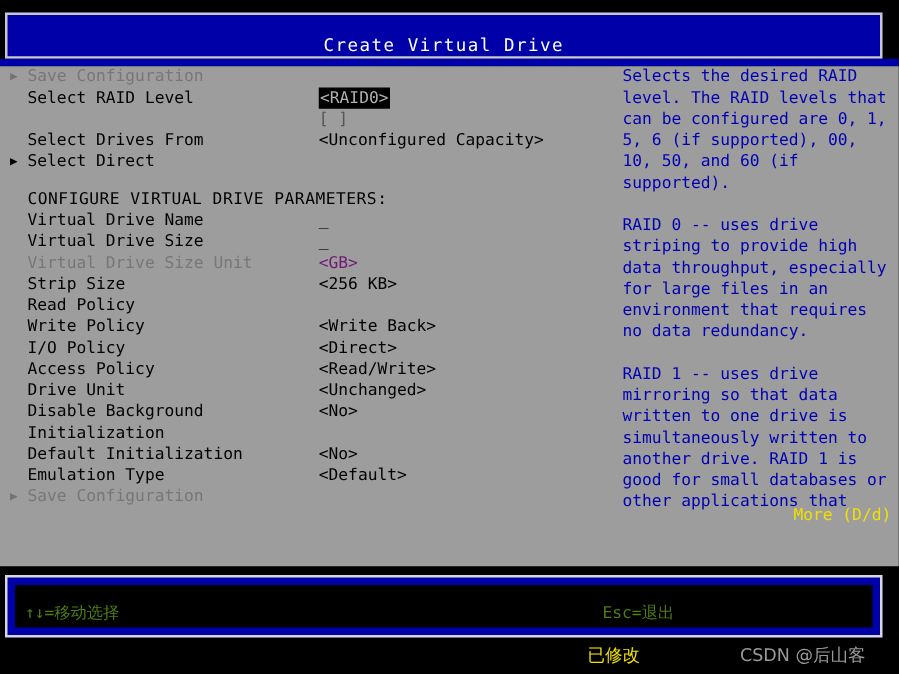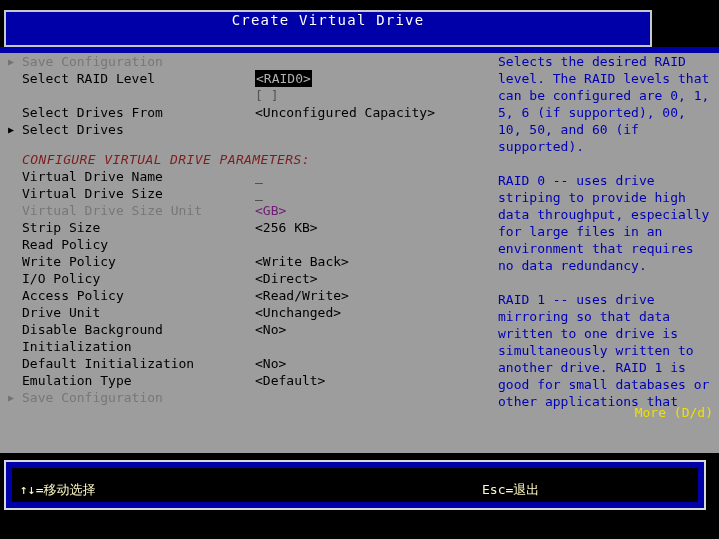--- a/index.html
+++ b/index.html
@@ -19,27 +19,27 @@
     width: 719px;
     height: 539px;
     background: #000000;
   }
 
   
   #title-bar {
     position: absolute;
     left: 4px;
     top: 10px;
-    width: 648px;
+    width: 702px;
     height: 37px;
     background: #0000a8;
     border: 2px solid #c8c8c8;
     box-sizing: border-box;
     display: flex;
-    align-items: flex-start;
+    align-items: flex-end;
     justify-content: center;
   }
   #title-text {
     color: #ffffff;
     font-size: 14px;
     letter-spacing: 1.2px;
     font-weight: normal;
   }
   #title-underline {
     position: absolute;
@@ -87,23 +87,22 @@
   }
   .row .arrow.dim { color: #737373; }
   .row .label {
     position: absolute;
     left: 22px;
     top: 0;
     color: #000000;
   }
   .row .label.dim { color: #777777; }
   .row .label.heading {
-    color: #7f1d1d;
+    color: #000000;
     letter-spacing: 0.4px;
-    font-style: italic;
   }
   .row .value {
     position: absolute;
     left: 255px;
     top: 0;
     color: #000000;
   }
   .row .value.dim { color: #701a75; }
   .row .value.selected {
     background: #000000;
@@ -151,21 +150,21 @@
     position: absolute;
     left: 6px;
     top: 6px;
     width: 686px;
     height: 34px;
     background: #000000;
   }
   .keyhint {
     position: absolute;
     bottom: 3px;
-    color: #fef9c3;
+    color: #4d7c0f;
     font-size: 13px;
     font-family: "DejaVu Sans Mono", "Liberation Mono", monospace;
     white-space: nowrap;
     margin-top: 22px;
   }
   #hint-move { left: 8px; }
   #hint-enter { left: 232px; }
   #hint-esc { left: 470px; }
 
   #status-bar {
@@ -218,21 +217,21 @@
           </div>
           <div class="row">
             <span class="value dim checkbox">[ ]</span>
           </div>
           <div class="row">
             <span class="label">Select Drives From</span>
             <span class="value">&lt;Unconfigured Capacity&gt;</span>
           </div>
           <div class="row">
             <span class="arrow">▶</span>
-            <span class="label">Select Drives</span>
+            <span class="label">Select Direct</span>
           </div>
         </div>
       <div class="spacer"></div>
       <div class="row">
         <span class="label heading">CONFIGURE VIRTUAL DRIVE PARAMETERS:</span>
       </div>
       <div id="param-rows">
           <div class="row">
             <span class="label">Virtual Drive Name</span>
             <span class="value">_</span>
@@ -294,14 +293,18 @@
     <div id="more-line">More  (D/d)</div>
   </div>
 
   <div id="bottom-frame">
     <div id="bottom-inner">
       <span class="keyhint" id="hint-move">↑↓=移动选择</span>
       <span class="keyhint" id="hint-esc">Esc=退出</span>
     </div>
   </div>
 
+  <div id="status-bar">
+    <span id="status-modified">已修改</span>
+    <span id="watermark">CSDN @后山客</span>
+  </div>
 
 </div>
 
 </body></html>

